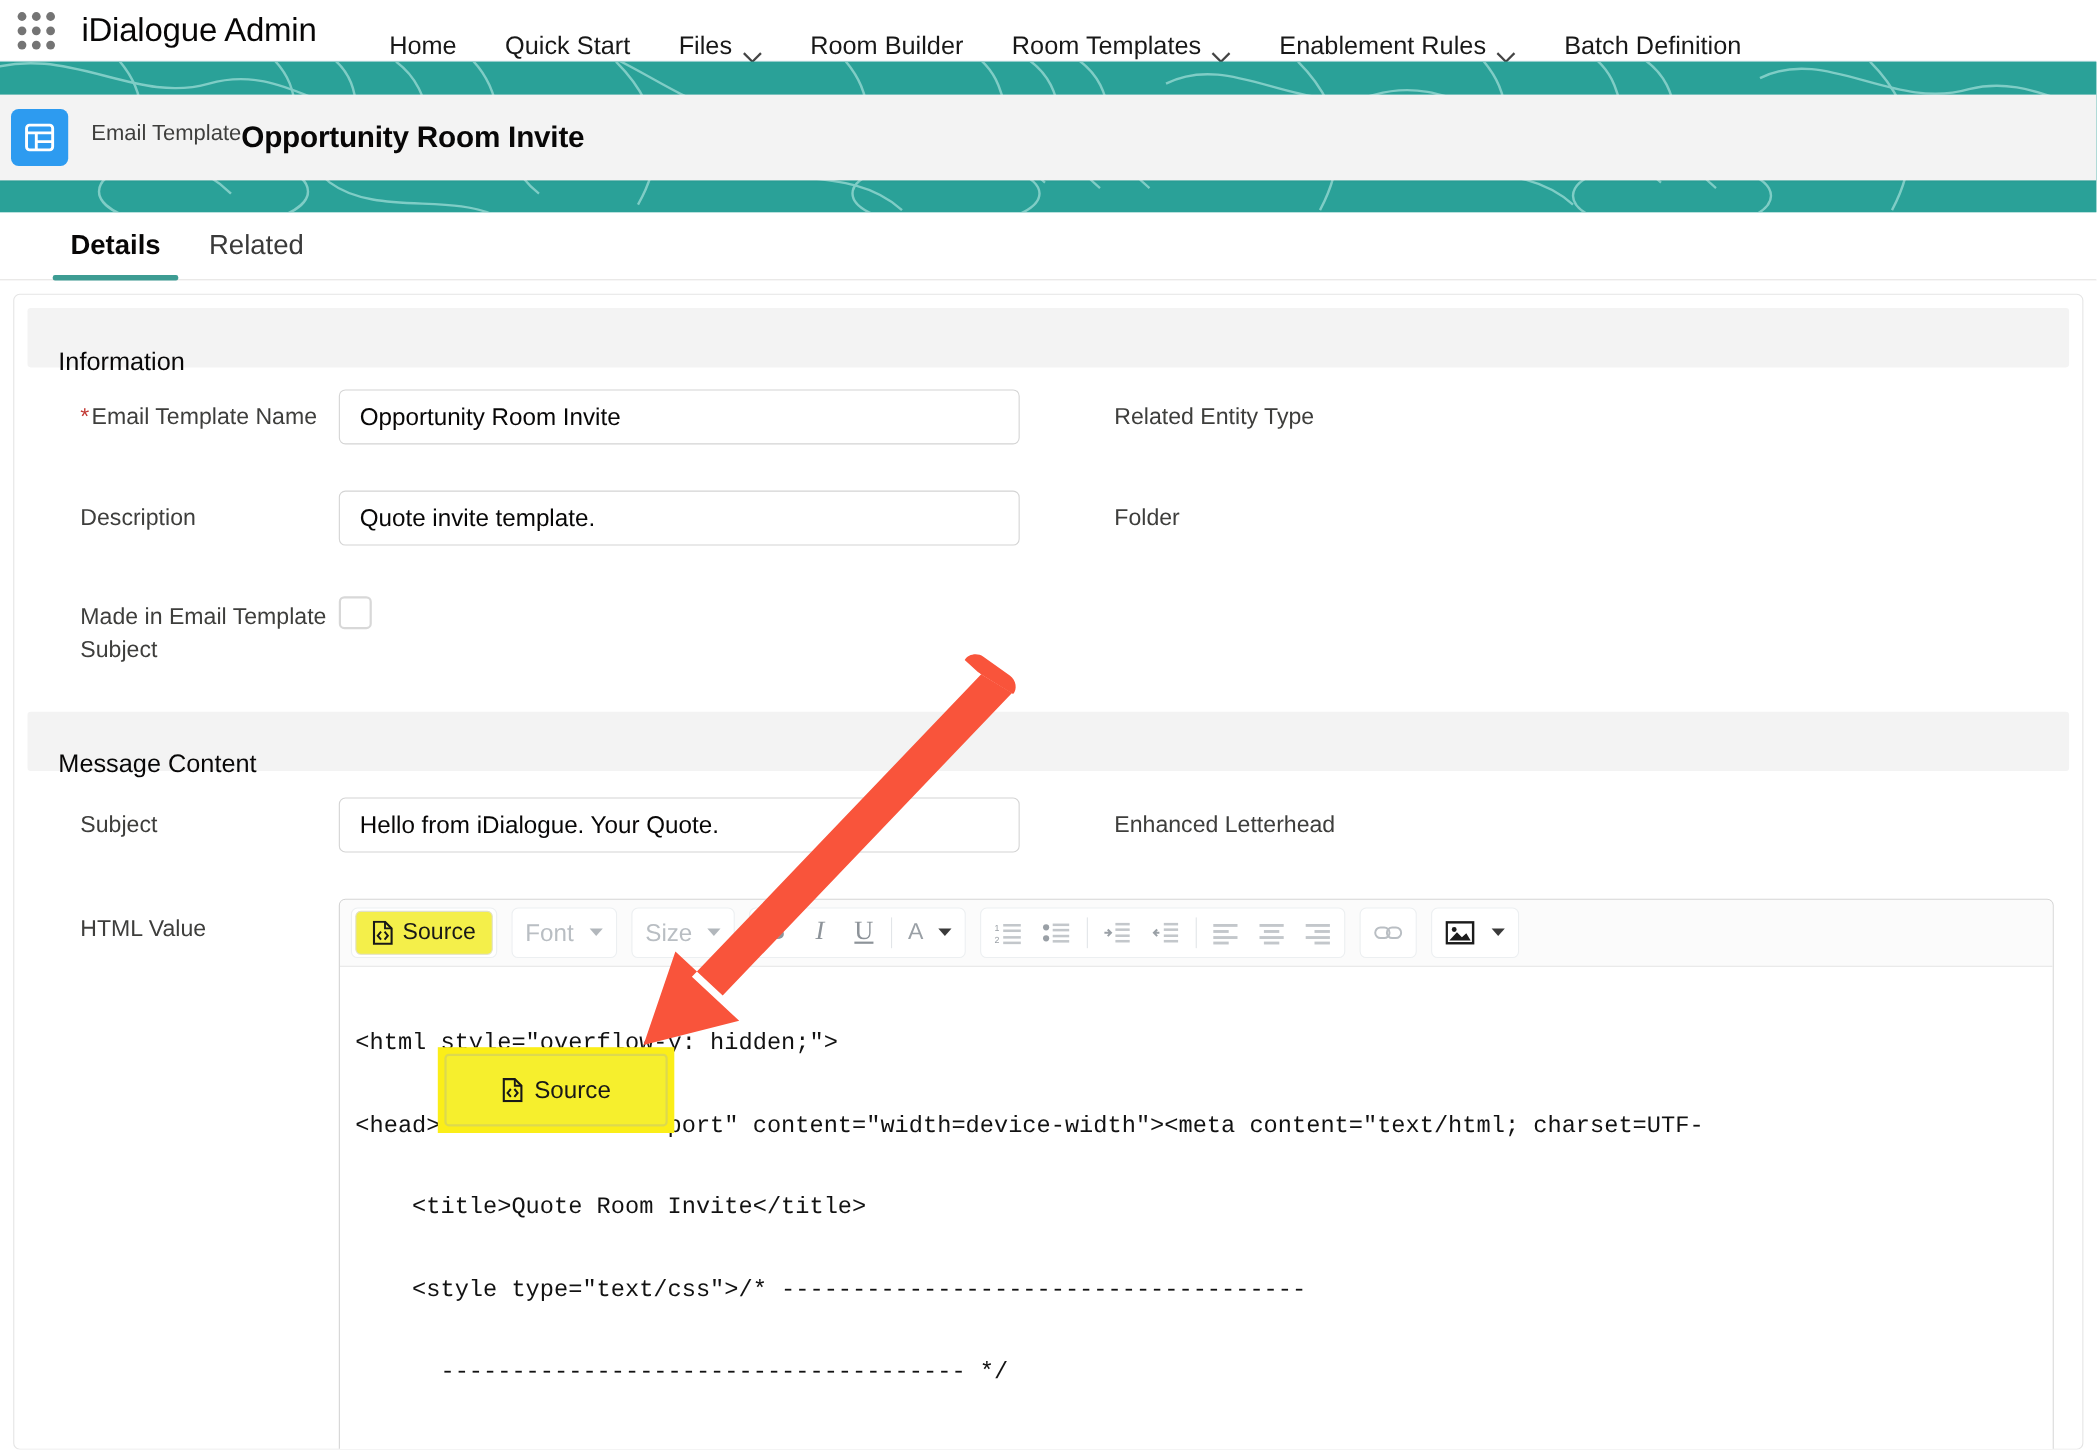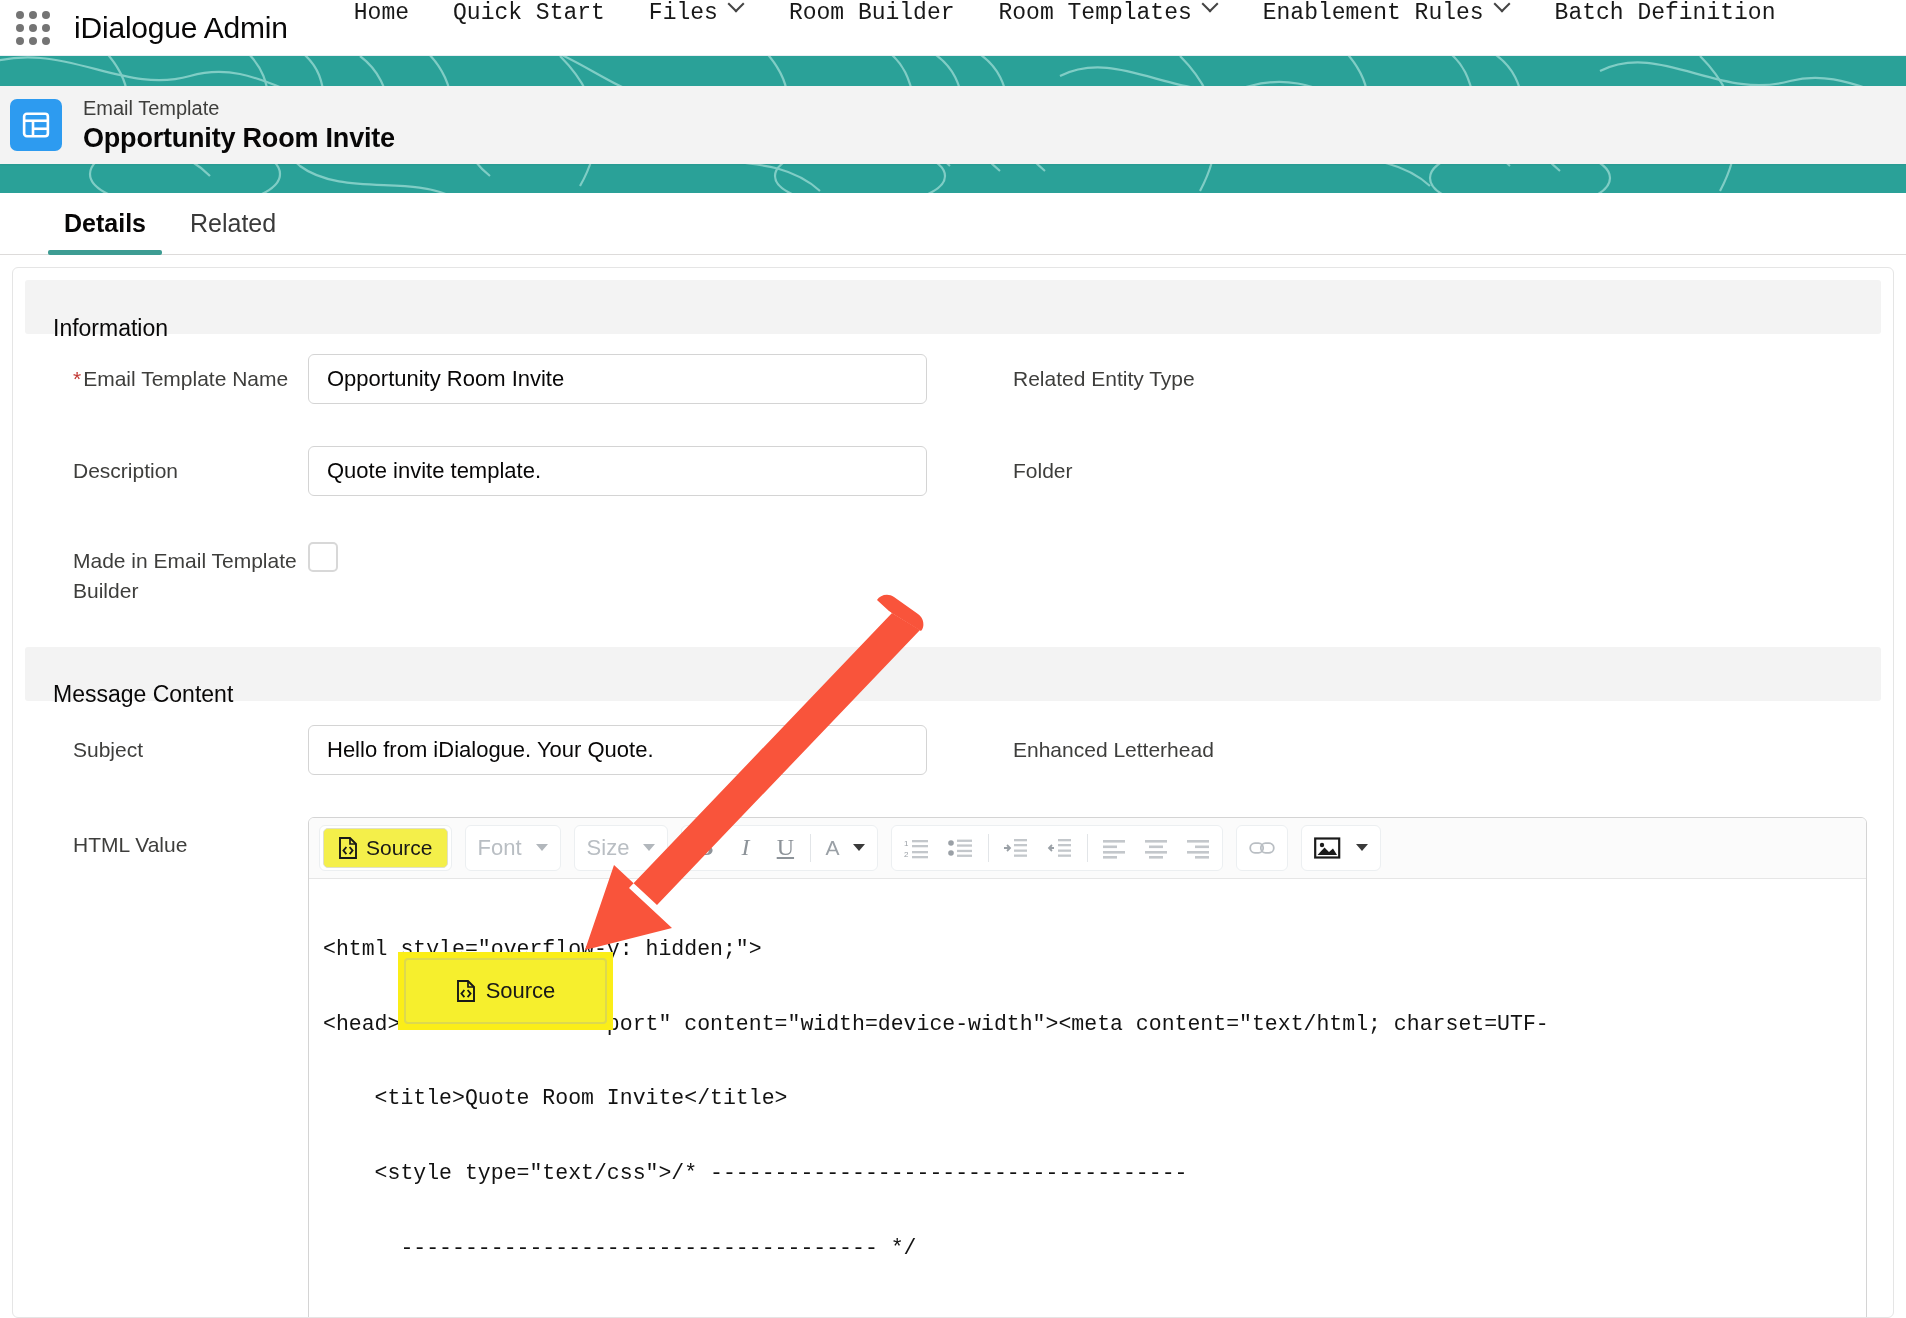--- a/index.html
+++ b/index.html
@@ -46,27 +46,26 @@
     font-weight: 400;
     color: #080707;
     letter-spacing: -0.2px;
     white-space: nowrap;
     margin-right: 44px;
     padding-left: 6px;
   }
   .nav-items { display: flex; align-items: center; height: 100%; }
   .nav-item {
     display: flex;
-    align-items: flex-start;
+    align-items: flex-end;
     gap: 11px;
     padding: 0 22px;
     height: 100%;
     cursor: pointer;
     white-space: nowrap;
-    font-family: Liberation Mono, monospace;
   }
   .nav-item .lbl {
     font-size: 23px;
     color: #181818;
     font-weight: 400;
   }
   .chev {
     width: 16px; height: 10px;
     position: relative;
     display: inline-block;
@@ -104,21 +103,21 @@
   .rec-icon {
     width: 52px; height: 52px;
     border-radius: 7px;
     background: #2d9bf0;
     display: flex;
     align-items: center;
     justify-content: center;
     flex: none;
     margin-right: 21px;
   }
-  .rec-text { display: flex; flex-direction: column; justify-content: center; }
+  .rec-text { display: flex; justify-content: center; }
   .rec-eyebrow {
     font-size: 20px;
     color: #3e3e3c;
     line-height: 1.25;
     margin-bottom: 1px;
   }
   .rec-title {
     font-size: 27px;
     font-weight: 700;
     color: #080707;
@@ -459,21 +458,21 @@
         </div>
       </div>
       <div class="col">
         <div class="f-label right-al">Folder</div>
         <div class="f-ctl"></div>
       </div>
     </div>
 
     <div class="field-row" style="margin-top:40px;">
       <div class="col">
-        <div class="f-label" style="width:295px;">Made in Email Template Builder</div>
+        <div class="f-label" style="width:295px;">Made in Email Template Subject</div>
         <div class="f-ctl">
           <div class="checkbox"></div>
         </div>
       </div>
       <div class="col"></div>
     </div>
 
     <div class="section-head" style="margin-top:40px;">
       <span>Message Content</span>
     </div>

